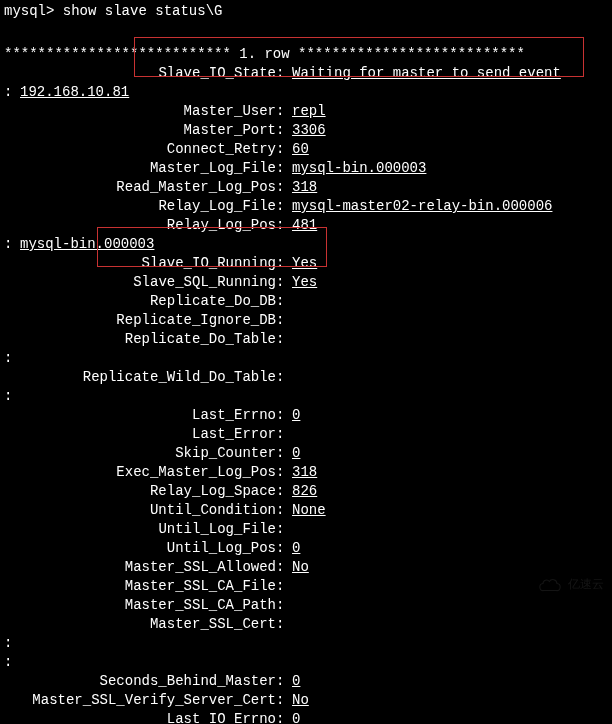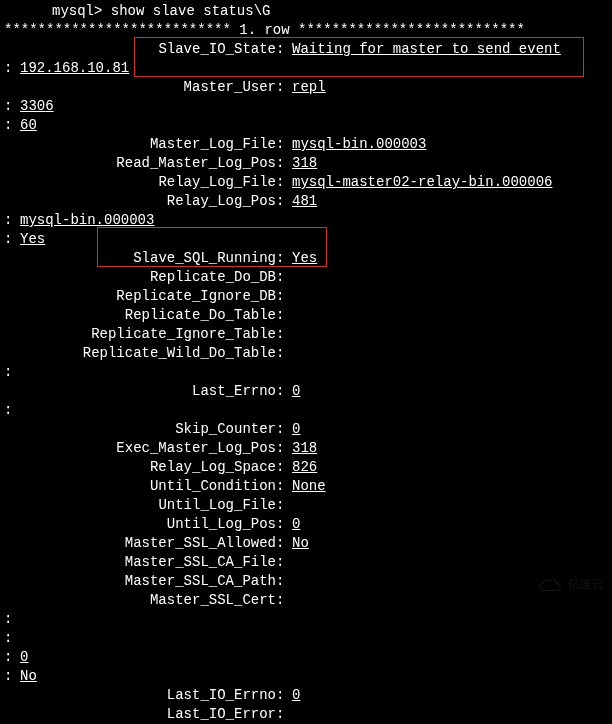--- a/index.html
+++ b/index.html
@@ -14,24 +14,24 @@
       font-size: 14px;
       line-height: 19px;
       width: 612px;
       height: 724px;
       padding: 2px 4px;
       position: relative;
       overflow: hidden;
     }
     .prompt-line {
       white-space: pre;
-      margin-left: 48px;
     }
     .header-line {
       white-space: pre;
+      margin-top: 24px;
     }
     .status-row {
       display: flex;
       white-space: pre;
     }
     .label {
       width: 272px;
       text-align: right;
       padding-right: 0;
     }
@@ -79,51 +79,51 @@
   </style>
 </head>
 <body>
 
 <div class="prompt-line">mysql&gt; show slave status\G</div>
 <div class="header-line">*************************** 1. row ***************************</div>
 <div id="status-output">
     <div class="status-row"><span class="label">Slave_IO_State</span><span class="colon">:</span><span class="value">Waiting for master to send event</span></div>
     <div class="status-row"><span class="colon">:</span><span class="value">192.168.10.81</span></div>
     <div class="status-row"><span class="label">Master_User</span><span class="colon">:</span><span class="value">repl</span></div>
-    <div class="status-row"><span class="colon">:</span><span class="value">3306</span></div>
-    <div class="status-row"><span class="colon">:</span><span class="value">60</span></div>
+    <div class="status-row"><span class="label">Master_Port</span><span class="colon">:</span><span class="value">3306</span></div>
+    <div class="status-row"><span class="label">Connect_Retry</span><span class="colon">:</span><span class="value">60</span></div>
     <div class="status-row"><span class="label">Master_Log_File</span><span class="colon">:</span><span class="value">mysql-bin.000003</span></div>
     <div class="status-row"><span class="label">Read_Master_Log_Pos</span><span class="colon">:</span><span class="value">318</span></div>
     <div class="status-row"><span class="label">Relay_Log_File</span><span class="colon">:</span><span class="value">mysql-master02-relay-bin.000006</span></div>
     <div class="status-row"><span class="label">Relay_Log_Pos</span><span class="colon">:</span><span class="value">481</span></div>
     <div class="status-row"><span class="colon">:</span><span class="value">mysql-bin.000003</span></div>
-    <div class="status-row"><span class="colon">:</span><span class="value">Yes</span></div>
+    <div class="status-row"><span class="label">Slave_IO_Running</span><span class="colon">:</span><span class="value">Yes</span></div>
     <div class="status-row"><span class="label">Slave_SQL_Running</span><span class="colon">:</span><span class="value">Yes</span></div>
     <div class="status-row"><span class="label">Replicate_Do_DB</span><span class="colon">:</span><span class="value"></span></div>
     <div class="status-row"><span class="label">Replicate_Ignore_DB</span><span class="colon">:</span><span class="value"></span></div>
     <div class="status-row"><span class="label">Replicate_Do_Table</span><span class="colon">:</span><span class="value"></span></div>
-    <div class="status-row"><span class="label">Replicate_Ignore_Table</span><span class="colon">:</span><span class="value"></span></div>
+    <div class="status-row"><span class="colon">:</span><span class="value"></span></div>
     <div class="status-row"><span class="label">Replicate_Wild_Do_Table</span><span class="colon">:</span><span class="value"></span></div>
     <div class="status-row"><span class="colon">:</span><span class="value"></span></div>
     <div class="status-row"><span class="label">Last_Errno</span><span class="colon">:</span><span class="value">0</span></div>
-    <div class="status-row"><span class="colon">:</span><span class="value"></span></div>
+    <div class="status-row"><span class="label">Last_Error</span><span class="colon">:</span><span class="value"></span></div>
     <div class="status-row"><span class="label">Skip_Counter</span><span class="colon">:</span><span class="value">0</span></div>
     <div class="status-row"><span class="label">Exec_Master_Log_Pos</span><span class="colon">:</span><span class="value">318</span></div>
     <div class="status-row"><span class="label">Relay_Log_Space</span><span class="colon">:</span><span class="value">826</span></div>
     <div class="status-row"><span class="label">Until_Condition</span><span class="colon">:</span><span class="value">None</span></div>
     <div class="status-row"><span class="label">Until_Log_File</span><span class="colon">:</span><span class="value"></span></div>
     <div class="status-row"><span class="label">Until_Log_Pos</span><span class="colon">:</span><span class="value">0</span></div>
     <div class="status-row"><span class="label">Master_SSL_Allowed</span><span class="colon">:</span><span class="value">No</span></div>
     <div class="status-row"><span class="label">Master_SSL_CA_File</span><span class="colon">:</span><span class="value"></span></div>
     <div class="status-row"><span class="label">Master_SSL_CA_Path</span><span class="colon">:</span><span class="value"></span></div>
     <div class="status-row"><span class="label">Master_SSL_Cert</span><span class="colon">:</span><span class="value"></span></div>
     <div class="status-row"><span class="colon">:</span><span class="value"></span></div>
     <div class="status-row"><span class="colon">:</span><span class="value"></span></div>
-    <div class="status-row"><span class="colon">:</span><span class="value">0</span></div>
-    <div class="status-row"><span class="colon">:</span><span class="value">No</span></div>
+    <div class="status-row"><span class="label">Seconds_Behind_Master</span><span class="colon">:</span><span class="value">0</span></div>
+    <div class="status-row"><span class="label">Master_SSL_Verify_Server_Cert</span><span class="colon">:</span><span class="value">No</span></div>
     <div class="status-row"><span class="label">Last_IO_Errno</span><span class="colon">:</span><span class="value">0</span></div>
     <div class="status-row"><span class="label">Last_IO_Error</span><span class="colon">:</span><span class="value"></span></div>
   </div>
 
 <div class="highlight-box-1"></div>
 <div class="highlight-box-2"></div>
 
 <div class="watermark">
   <svg viewBox="0 0 40 24">
     <path d="M30 10a6 6 0 00-11-3 5 5 0 00-9 3 5 5 0 001 10h18a5 5 0 001-10z" fill="none" stroke="#888" stroke-width="1.5"></path>

